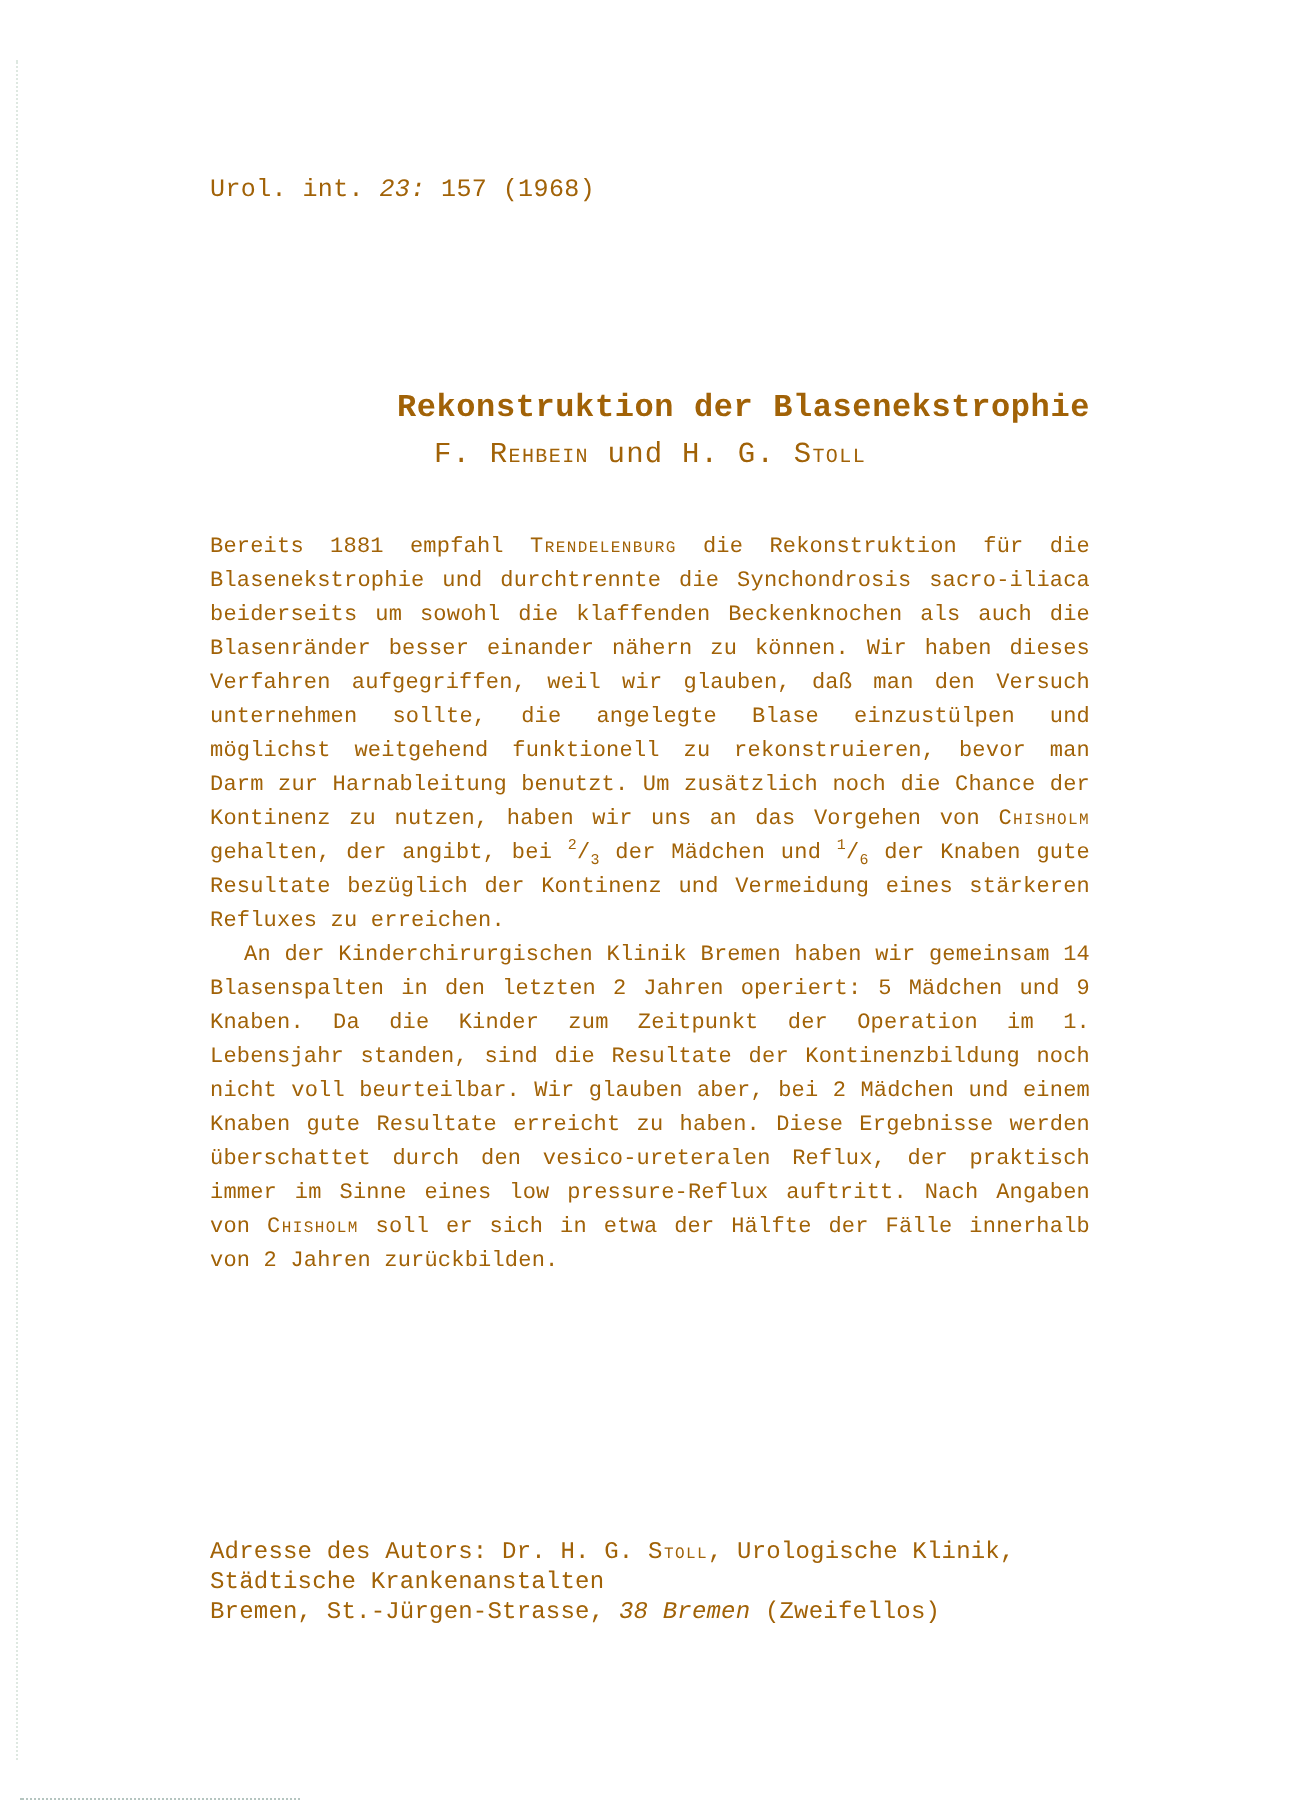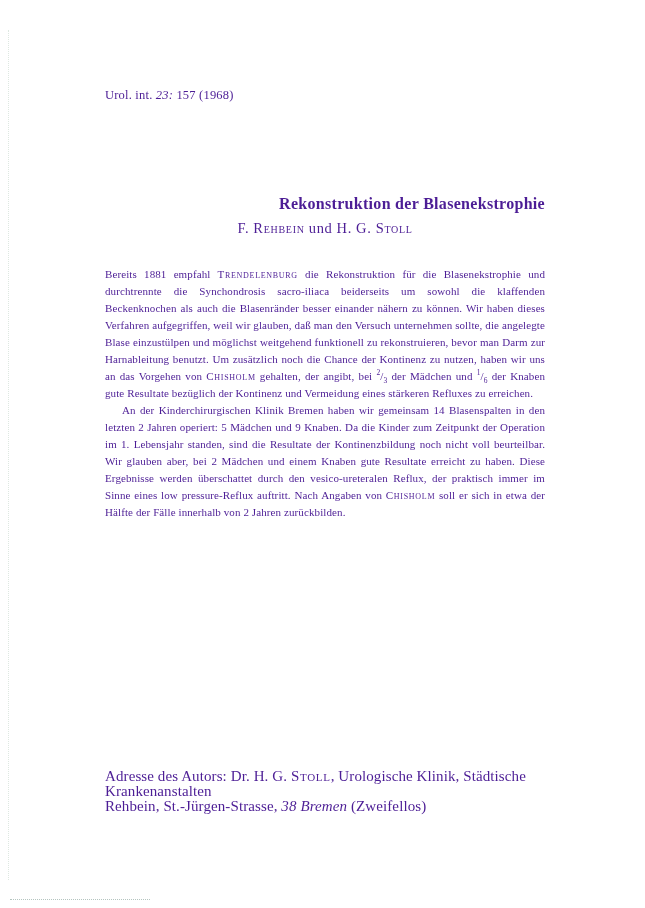--- a/index.html
+++ b/index.html
@@ -6,22 +6,22 @@
     margin: 0;
     padding: 0;
     background: #ffffff;
   }
   .page {
     position: relative;
     width: 645px;
     height: 908px;
     background: #ffffff;
     overflow: hidden;
-    font-family: Liberation Serif, serif;
-    color: #4c1d95;
+    font-family: Liberation Mono, monospace;
+    color: #a16207;
   }
   
   .edge-artifact {
     position: absolute;
     left: 8px;
     top: 30px;
     height: 850px;
     width: 0;
     border-left: 1px dotted rgba(160,190,170,0.35);
   }
@@ -75,21 +75,21 @@
     padding: 0;
   }
   .article-body p.indented {
     text-indent: 17px;
   }
   .footer-address {
     position: absolute;
     left: 105px;
     top: 769px;
     width: 460px;
-    font-size: 15px;
+    font-size: 12px;
     line-height: 15px;
     letter-spacing: 0.1px;
   }
   .seg-sc { font-variant: small-caps; letter-spacing: 0.7px; }
   .seg-it { font-style: italic; }
   .seg-sup { vertical-align: super; font-size: 68%; line-height: 0; }
   .seg-sub { vertical-align: sub; font-size: 68%; line-height: 0; }
 </style>
 </head>
 <body>
@@ -104,18 +104,18 @@
 
   <div class="authors-line"><span>F. </span><span class="seg-sc">Rehbein</span><span> und H. G. </span><span class="seg-sc">Stoll</span></div>
 
   <div class="article-body">
     <p><span>Bereits 1881 empfahl </span><span class="seg-sc">Trendelenburg</span><span> die Rekonstruktion für die Blasenekstrophie und durchtrennte die Synchondrosis sacro-iliaca beiderseits um sowohl die klaffenden Beckenknochen als auch die Blasenränder besser einander nähern zu können. Wir haben dieses Verfahren aufgegriffen, weil wir glauben, daß man den Versuch unternehmen sollte, die angelegte Blase einzustülpen und möglichst weitgehend funktionell zu rekonstruieren, bevor man Darm zur Harnableitung benutzt. Um zusätzlich noch die Chance der Kontinenz zu nutzen, haben wir uns an das Vorgehen von </span><span class="seg-sc">Chisholm</span><span> gehalten, der angibt, bei </span><span class="seg-sup">2</span><span>/</span><span class="seg-sub">3</span><span> der Mädchen und </span><span class="seg-sup">1</span><span>/</span><span class="seg-sub">6</span><span> der Knaben gute Resultate bezüglich der Kontinenz und Vermeidung eines stärkeren Refluxes zu erreichen.</span></p>
     <p class="indented"><span>An der Kinderchirurgischen Klinik Bremen haben wir gemeinsam 14 Blasenspalten in den letzten 2 Jahren operiert: 5 Mädchen und 9 Knaben. Da die Kinder zum Zeitpunkt der Operation im 1. Lebensjahr standen, sind die Resultate der Kontinenzbildung noch nicht voll beurteilbar. Wir glauben aber, bei 2 Mädchen und einem Knaben gute Resultate erreicht zu haben. Diese Ergebnisse werden überschattet durch den vesico-ureteralen Reflux, der praktisch immer im Sinne eines low pressure-Reflux auftritt. Nach Angaben von </span><span class="seg-sc">Chisholm</span><span> soll er sich in etwa der Hälfte der Fälle innerhalb von 2 Jahren zurückbilden.</span></p>
   </div>
 
   <div class="footer-address">
     <div><span>Adresse des Autors: Dr. H. G. </span><span class="seg-sc">Stoll</span><span>, Urologische Klinik, Städtische Krankenanstalten</span></div>
-    <div><span>Rehbein, St.-Jürgen-Strasse, </span><span class="seg-it">38 Bremen</span><span> (Zweifellos)</span></div>
+    <div><span>Bremen, St.-Jürgen-Strasse, </span><span class="seg-it">38 Bremen</span><span> (Zweifellos)</span></div>
   </div>
 
   <div class="bottom-artifact"></div>
 
 </div>
 
 </body></html>

